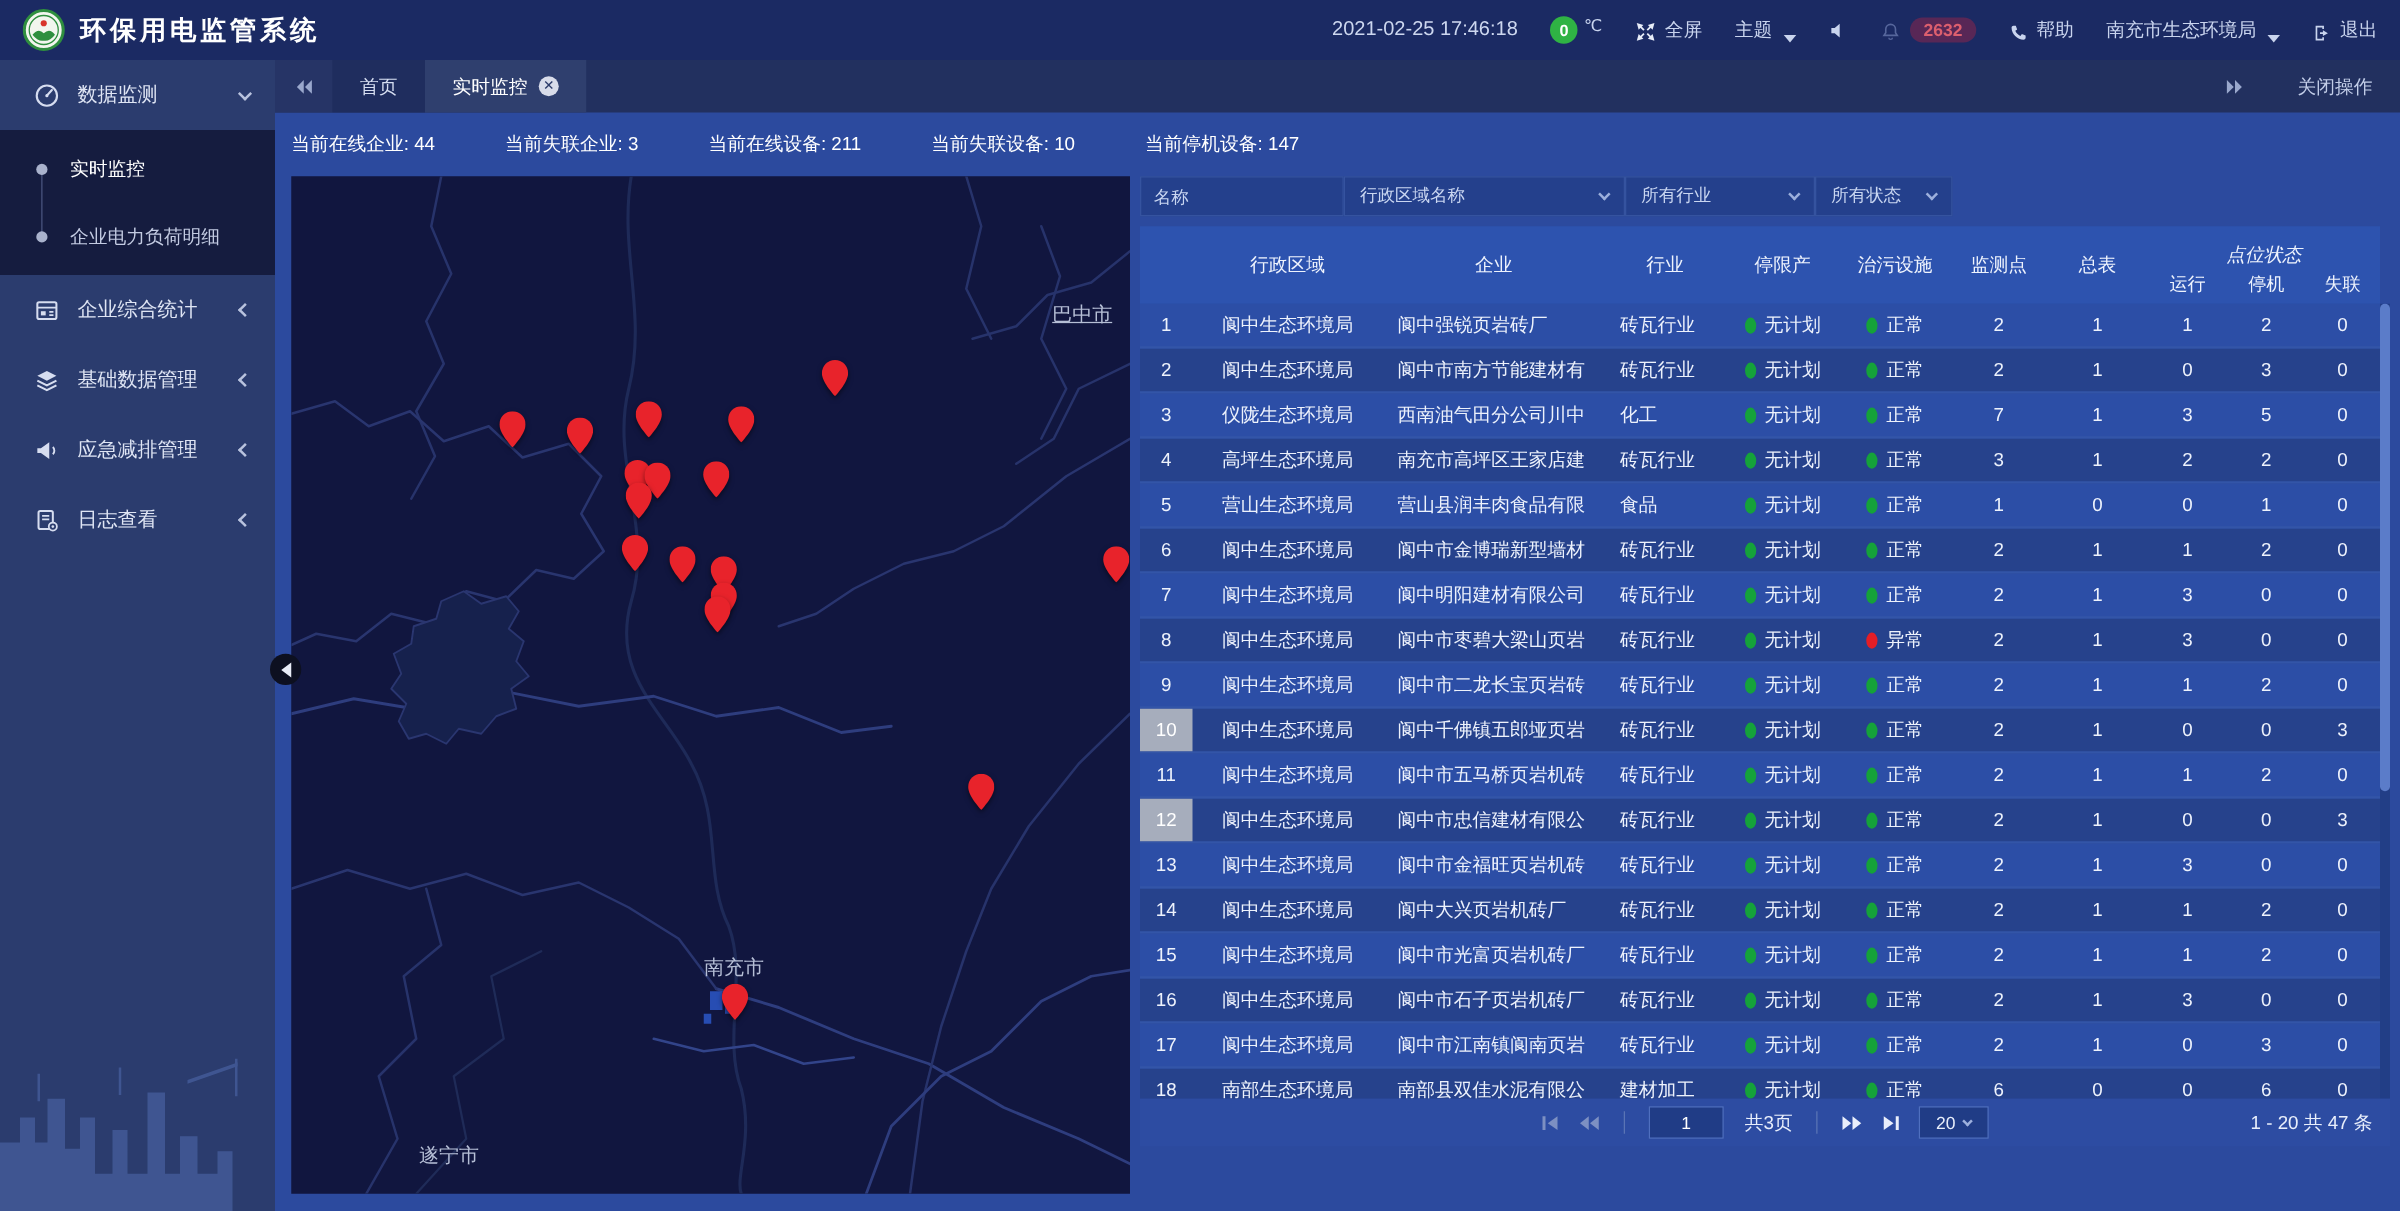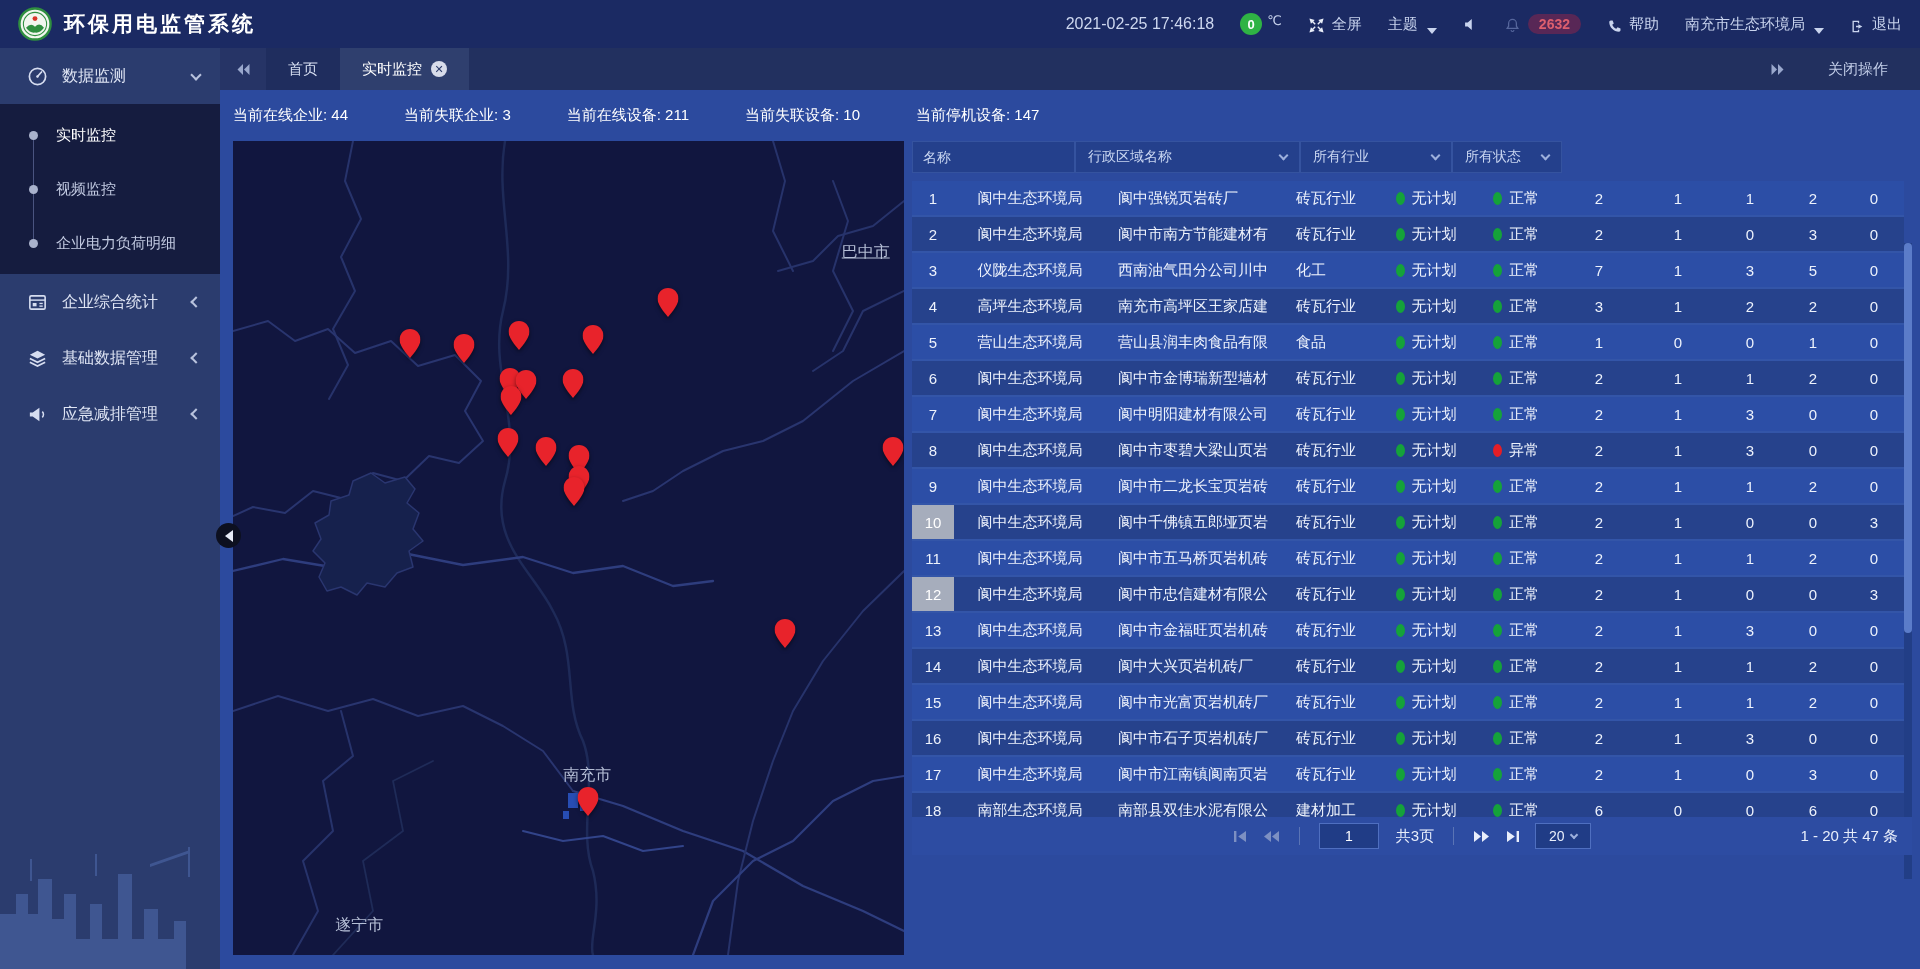--- a/index.html
+++ b/index.html
@@ -43,21 +43,21 @@
     border-right:8px solid #e8ecf6}
   
   .main{position:absolute;left:220px;top:48px;width:1700px;height:921px}
   .tabbar{height:42px;background:#22305f;display:flex;align-items:stretch}
   .tab-nav{width:46px;display:flex;align-items:center;justify-content:center;cursor:pointer;background:#263466}
   .tab{display:flex;align-items:center;gap:9px;padding:0 22px;font-size:15px;color:#d6def1;cursor:pointer}
   .tab.home{background:#1f2d5e}
   .tab.active{background:#2f3f6e;color:#fff}
   .tab-close{width:16px;height:16px;border-radius:50%;background:#d8dcea;color:#2b3a69;font-size:11px;
     font-weight:bold;display:flex;align-items:center;justify-content:center;line-height:1}
-  .tabbar-right{margin-left:auto;display:flex;align-items:center;gap:28px;padding-right:32px;
+  .tabbar-right{margin-left:auto;display:flex;align-items:center;gap:28px;padding-right:22px;
     color:#c2cde8;font-size:15px}
   .stats{height:51px;display:flex;align-items:center;gap:56px;padding-left:13px;color:#fff;font-size:15px}
   .stat{white-space:nowrap}
   .content{display:flex;padding:0 8px 0 13px;gap:8px;height:828px}
   
   .map{width:671px;height:814px;background:#11163f;position:relative;flex:none;overflow:hidden;cursor:grab}
   .map svg.bg{position:absolute;left:0;top:0}
   .map-city-label{position:absolute;transform:translate(-50%,-50%);color:#b6bfd6;font-size:16px;white-space:nowrap}
   .map-pin{position:absolute;transform:translate(-50%,-100%);filter:drop-shadow(0 2px 2px rgba(0,0,0,.5));cursor:pointer;line-height:0}
   
@@ -198,24 +198,20 @@
         <span class="chev down"></span>
       </div>
       <div class="sb-sub">
         <span class="vline"></span>
         <div class="sb-subitem active">
           <span class="bullet"></span>
           <span>实时监控</span>
         </div>
         <div class="sb-subitem">
           <span class="bullet"></span>
-          <span>视频监控</span>
-        </div>
-        <div class="sb-subitem">
-          <span class="bullet"></span>
           <span>企业电力负荷明细</span>
         </div>
       </div>
       <div class="sb-group">
         <span class="sb-ic">
           <svg viewBox="0 0 22 22" width="21" height="21">
             <rect x="3" y="4" width="16" height="14" rx="1.5" fill="none" stroke="#d6ddf0" stroke-width="1.7"></rect>
             <line x1="3" y1="8.5" x2="19" y2="8.5" stroke="#d6ddf0" stroke-width="1.5"></line>
             <rect x="6" y="11.5" width="4" height="3.5" fill="#d6ddf0"></rect>
             <line x1="13" y1="12" x2="16.5" y2="12" stroke="#d6ddf0" stroke-width="1.4"></line>
@@ -237,20 +233,33 @@
         <span class="chev left"></span>
       </div>
       <div class="sb-group">
         <span class="sb-ic">
           <svg viewBox="0 0 22 22" width="21" height="21">
             <path d="M3 9 v4 h3 l7 5 V4 L6 9z" fill="#d6ddf0"></path>
             <path d="M16 8 a4.2 4.2 0 0 1 0 6" fill="none" stroke="#d6ddf0" stroke-width="1.6"></path>
           </svg>
         </span>
         <span class="sb-label">应急减排管理</span>
+        <span class="chev left"></span>
+      </div>
+      <div class="sb-group">
+        <span class="sb-ic">
+          <svg viewBox="0 0 22 22" width="21" height="21">
+            <rect x="4" y="3" width="12" height="15" rx="1.5" fill="none" stroke="#d6ddf0" stroke-width="1.7"></rect>
+            <line x1="7" y1="7" x2="13" y2="7" stroke="#d6ddf0" stroke-width="1.4"></line>
+            <line x1="7" y1="10" x2="13" y2="10" stroke="#d6ddf0" stroke-width="1.4"></line>
+            <circle cx="16" cy="16" r="3.4" fill="#2b3c6e" stroke="#d6ddf0" stroke-width="1.5"></circle>
+            <circle cx="16" cy="16" r="1.1" fill="#d6ddf0"></circle>
+          </svg>
+        </span>
+        <span class="sb-label">日志查看</span>
         <span class="chev left"></span>
       </div>
     </div>
   <svg class="skyline" width="220" height="150" viewBox="0 0 220 150">
     <g fill="#6f93e4">
       <path d="M0 150 V95 h16 v-20 h12 v20 h10 V60 h14 v40 h12 V75 h12 v45 h14 V85 h12 v35 h16 V55 h14 v65 h12 V90 h14 v30 h16 v-18 h12 v48z"></path>
       <rect x="30" y="40" width="2" height="22"></rect>
         <rect x="95" y="35" width="2" height="22"></rect>
       <path d="M150 45 l40 -14 v3 l-40 14z"></path>
         <rect x="188" y="28" width="2" height="30"></rect>
@@ -393,20 +402,34 @@
         <span class="fsel w-industry">
           <span>所有行业</span>
           <span class="chev"></span>
         </span>
         <span class="fsel w-status">
           <span>所有状态</span>
           <span class="chev"></span>
         </span>
       </div>
 
+      <div class="thead grid-cols">
+        <span class="th"></span>
+        <span class="th">行政区域</span>
+        <span class="th">企业</span>
+        <span class="th">行业</span>
+        <span class="th">停限产</span>
+        <span class="th">治污设施</span>
+        <span class="th">监测点</span>
+        <span class="th">总表</span>
+        <span class="th group">点位状态</span>
+        <span class="th sub" style="grid-column:9">运行</span>
+        <span class="th sub" style="grid-column:10">停机</span>
+        <span class="th sub" style="grid-column:11">失联</span>
+      </div>
 
       <div class="tbody" id="tbody">
           <div class="trow grid-cols odd">
             <div class="cell num">1</div>
             <div class="cell ">阆中生态环境局</div>
             <div class="cell left">阆中强锐页岩砖厂</div>
             <div class="cell left">砖瓦行业</div>
             <div class="cell ">
               <span class="dot" style="background: rgb(21, 162, 58);"></span>
               <span>无计划</span>

